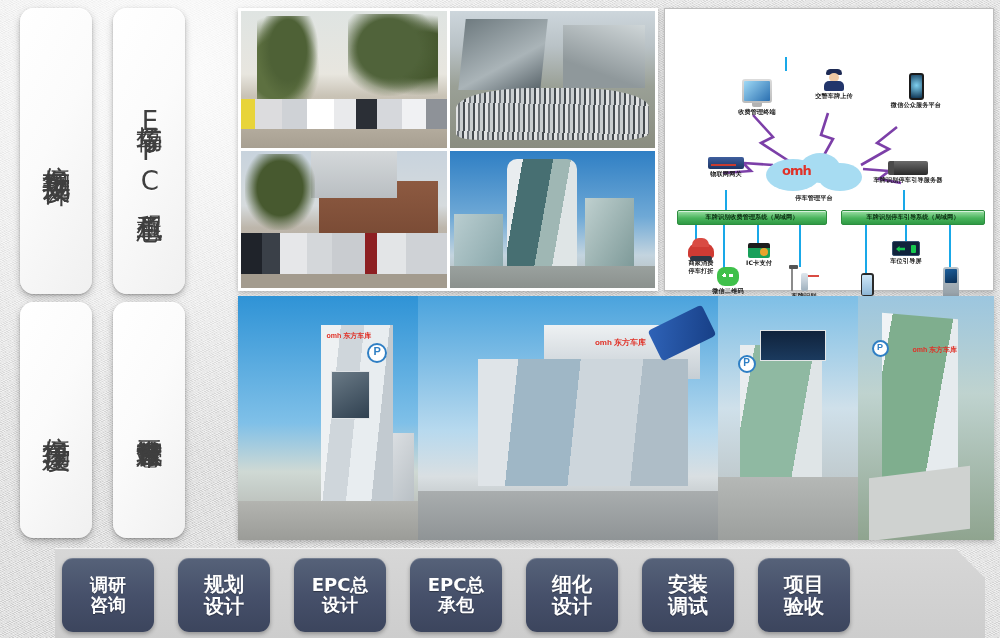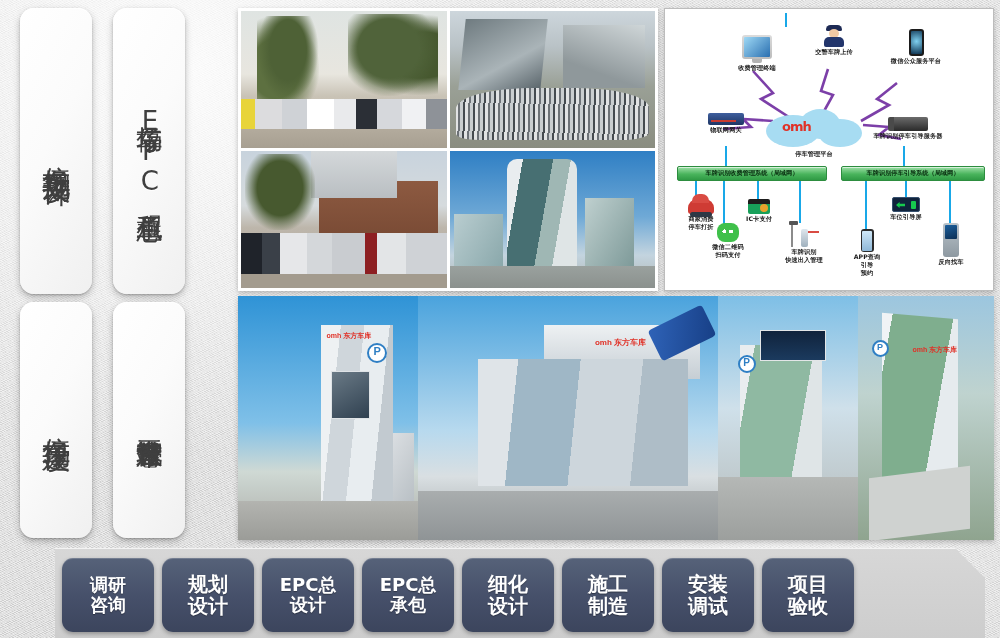--- a/index.html
+++ b/index.html
@@ -111,21 +111,21 @@
     background:linear-gradient(120deg,#b9cdd0,#8aa8ab);}
   .ph4 .grd{position:absolute;left:0;bottom:0;width:100%;height:16%;
     background:linear-gradient(180deg,#9aa19e,#8b918e);}
 
   
   .diagram{
     position:absolute;left:426px;top:0;width:330px;height:283px;
     background:#fff;border:1px solid #bcbcbc;box-sizing:border-box;
     box-shadow:0 2px 5px rgba(0,0,0,.22);
   }
-  .dg-inner{position:relative;width:100%;height:100%;}
+  .dg-inner{position:relative;width:100%;height:100%;margin-top:44px;}
   .node{position:absolute;text-align:center;color:#1a1a1a;}
   .node .cap{
     font-size:6.2px;line-height:1.25;color:#1b1b1b;white-space:pre-line;
     font-family:"DejaVu Sans","Liberation Sans",sans-serif;font-weight:700;
     letter-spacing:.1px;margin-top:1px;
   }
   .greenbar{
     position:absolute;height:13px;border-radius:2px;
     background:linear-gradient(180deg,#9fe0a8,#49b45c 55%,#2f9a44);
     border:1px solid #2d8d3f;
@@ -234,21 +234,21 @@
 
   
   #procband{
     position:absolute;left:55px;top:548px;width:930px;height:90px;
     background:linear-gradient(180deg,#d7d7d7,#cdcdcd);
     clip-path:polygon(0 0, 900px 0, 930px 30px, 930px 90px, 0 90px);
     box-shadow:inset 0 1px 0 rgba(255,255,255,.7);
   }
   #procrow{
     position:absolute;left:62px;top:558px;width:920px;height:74px;
-    display:flex;gap:8px;align-items:stretch;
+    display:flex;gap:24px;align-items:stretch;
   }
   .pbtn{
     width:92px;
     background:linear-gradient(180deg,#566279 0%,#46506a 52%,#3c455d 100%);
     border-radius:11px;
     box-shadow:0 2px 4px rgba(0,0,0,.3), inset 0 1px 0 rgba(255,255,255,.18);
     color:#fff;
     display:flex;flex-direction:column;align-items:center;justify-content:center;
     font-size:20px;line-height:1.12;font-weight:700;
     font-family:"DejaVu Sans","Liberation Sans",sans-serif;
@@ -475,24 +475,20 @@
     </div>
     <div class="pbtn latin">
       <span>EPC总</span>
       <span class="l2">承包</span>
     </div>
     <div class="pbtn">
       <span>细化</span>
       <span class="l2">设计</span>
     </div>
     <div class="pbtn">
-      <span>施工</span>
-      <span class="l2">制造</span>
-    </div>
-    <div class="pbtn">
       <span>安装</span>
       <span class="l2">调试</span>
     </div>
     <div class="pbtn">
       <span>项目</span>
       <span class="l2">验收</span>
     </div>
   </div>
 
 </div>

